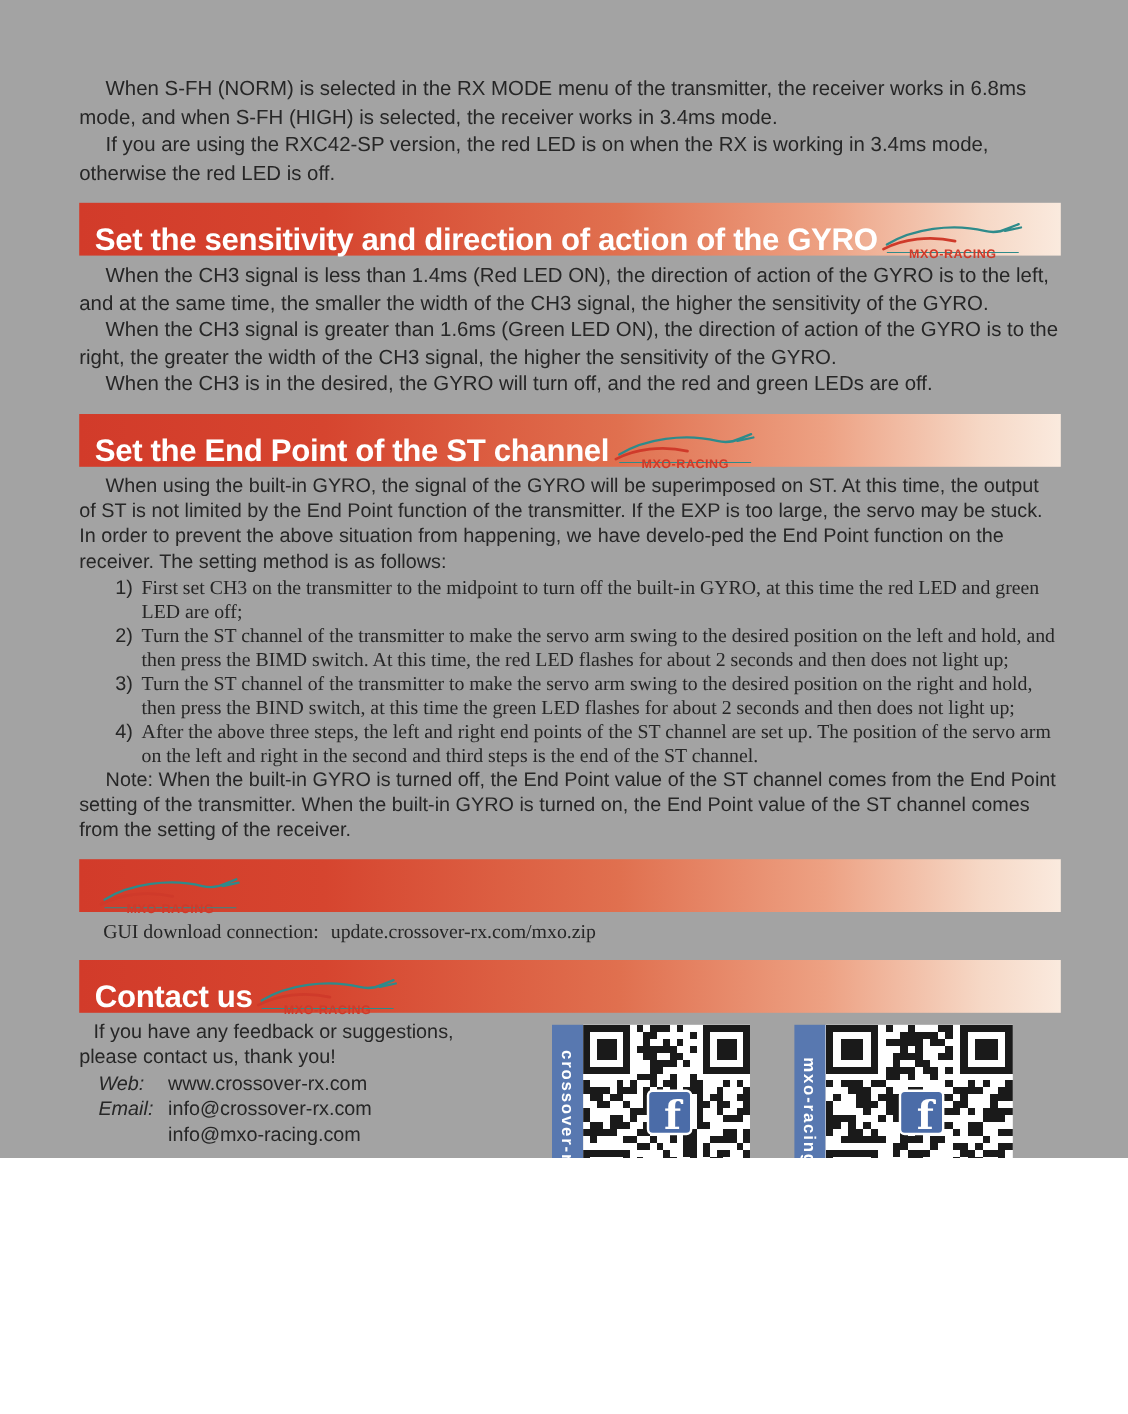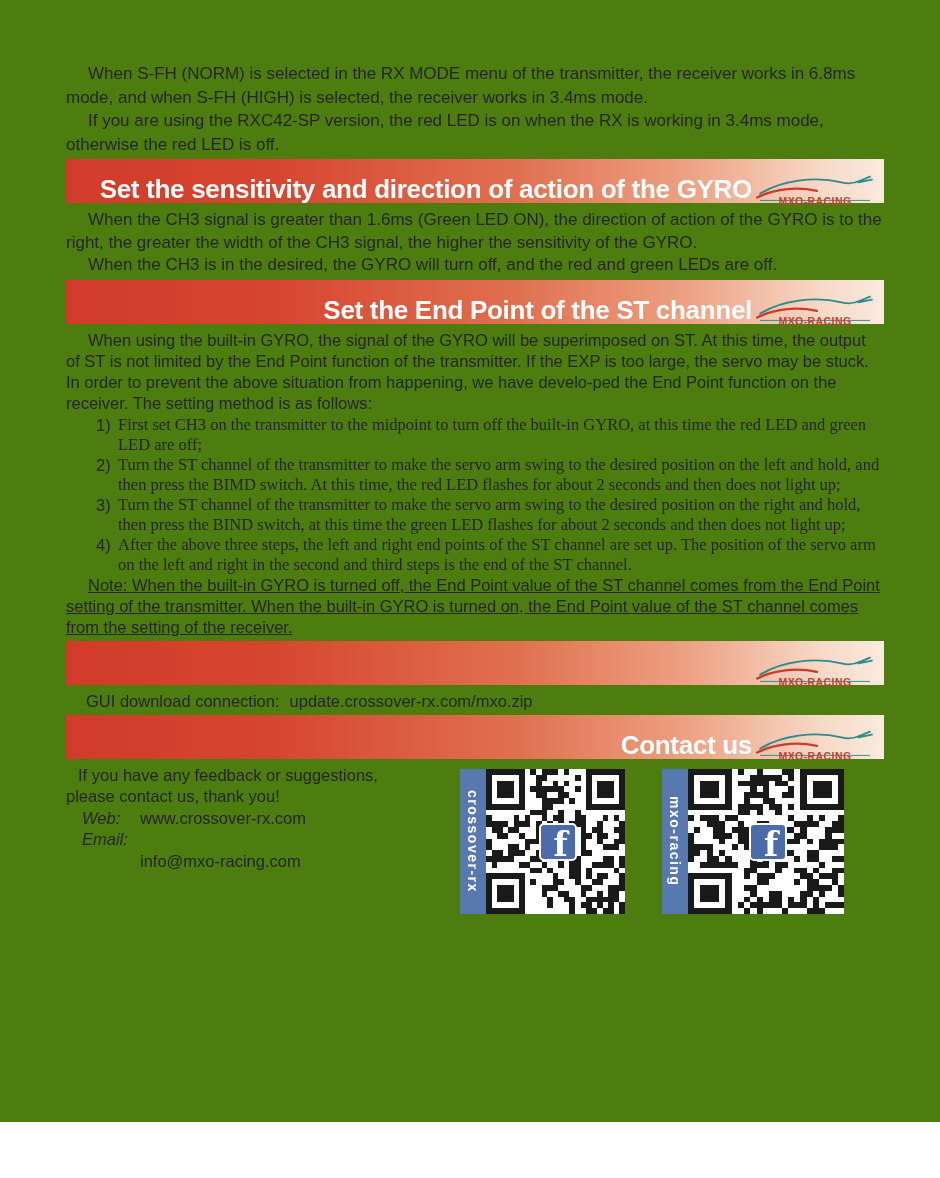--- a/index.html
+++ b/index.html
@@ -1,65 +1,65 @@
 <!DOCTYPE html>
 <html><head>
 <meta charset="utf-8">
 <style>
   html,body{margin:0;padding:0;background:#ffffff;}
   .page{
     position:relative;
-    width:940px;height:1122px;
-    background:#4d7c0f;
+    width:940px;height:965px;
+    background:#a3a3a3;
     font-family:"Liberation Sans", sans-serif;
     color:#262626;
     overflow:hidden;
   }
   .content{
     position:absolute;
     left:66px;top:0;
     width:818px;
   }
   .spacer-top{height:62px;}
 
   
   p.b{margin:0;text-indent:22px;}
   .s1{font-size:17px;line-height:23.5px;}
   .s1g{font-size:17px;line-height:22.5px;}
   .s2{font-size:16.5px;line-height:21px;}
 
   
   .bar{
     height:44px;
-    margin:3px 0 6px 0;
+    margin:13px 0 6px 0;
     display:flex;
     align-items:center;
-    justify-content:flex-end;
+    justify-content:flex-start;
     background:linear-gradient(90deg,#d23b2a 0%,#d6452f 25%,#e0704f 55%,#eda183 76%,#f6d8c6 92%,#faeade 100%);
     padding:17px 6px 0 13px;
     box-sizing:border-box;
   }
   .bar-title{
     color:#ffffff;
     font-size:26px;
     font-weight:bold;
     letter-spacing:-0.3px;
     white-space:nowrap;
   }
   .logo-svg{flex:none;}
 
   
   .list{margin:1px 0 0 0;}
   .li{display:flex;font-size:16.5px;line-height:20px;}
   .li-marker{flex:none;width:22px;margin-left:30px;}
   .li-text{flex:1;padding-right:4px;font-family:Liberation Serif, serif;}
-  .note{margin-top:1px;text-indent:18px;text-decoration:underline;}
-
-  
-  .dl-line{margin:0;font-size:16.5px;line-height:21px;text-indent:20px;}
+  .note{margin-top:1px;text-indent:18px;}
+
+  
+  .dl-line{margin:0;font-size:16.5px;line-height:21px;text-indent:20px;font-family:Liberation Serif, serif;}
   .dl-value{margin-left:10px;}
 
   
   .contact-wrap{position:relative;margin-top:1px;height:160px;}
   .contact-col{width:375px;font-size:16.5px;line-height:21.5px;}
   .c-line1{text-indent:12px;}
   .c-line2{text-indent:0;}
   .contact-row{display:flex;padding-left:16px;}
   .contact-label{flex:none;width:58px;font-style:italic;}
   .contact-value{flex:1;}
@@ -103,20 +103,21 @@
 
     <div class="bar">
       <span class="bar-title">Set the sensitivity and direction of action of the GYRO</span>
       <svg class="logo-svg" width="126" height="36" viewBox="0 0 132 38">
         <path d="M8 23 C 30 9, 66 4, 94 11 C 102 13, 108 12, 114 9 L 124 5 M112 11 L 126 8" fill="none" stroke="#2e8b8b" stroke-width="2" stroke-linecap="round"></path>
         <path d="M5 27 C 22 18, 46 15, 68 20" fill="none" stroke="#cf3a2a" stroke-width="2.4" stroke-linecap="round"></path>
         <line x1="8" y1="30" x2="124" y2="30" stroke="#2e8b8b" stroke-width="1"></line>
         <text x="66" y="35" text-anchor="middle" font-family="Liberation Sans, sans-serif" font-size="11" font-weight="bold" fill="#cf3a2a" letter-spacing="0.5">MXO-RACING</text>
       </svg>
     </div>
+    <p class="b s1g">When the CH3 signal is less than 1.4ms (Red LED ON), the direction of action of the GYRO is to the left, and at the same time, the smaller the width of the CH3 signal, the higher the sensitivity of the GYRO.</p>
     <p class="b s1g">When the CH3 signal is greater than 1.6ms (Green LED ON), the direction of action of the GYRO is to the right, the greater the width of the CH3 signal, the higher the sensitivity of the GYRO.</p>
     <p class="b s1g">When the CH3 is in the desired, the  GYRO will turn off, and the red and green LEDs are off.</p>
 
     <div class="bar">
       <span class="bar-title">Set the End Point of the ST channel</span>
       <svg class="logo-svg" width="126" height="36" viewBox="0 0 132 38">
         <path d="M8 23 C 30 9, 66 4, 94 11 C 102 13, 108 12, 114 9 L 124 5 M112 11 L 126 8" fill="none" stroke="#2e8b8b" stroke-width="2" stroke-linecap="round"></path>
         <path d="M5 27 C 22 18, 46 15, 68 20" fill="none" stroke="#cf3a2a" stroke-width="2.4" stroke-linecap="round"></path>
         <line x1="8" y1="30" x2="124" y2="30" stroke="#2e8b8b" stroke-width="1"></line>
         <text x="66" y="35" text-anchor="middle" font-family="Liberation Sans, sans-serif" font-size="11" font-weight="bold" fill="#cf3a2a" letter-spacing="0.5">MXO-RACING</text>
@@ -168,20 +169,21 @@
     <div class="contact-wrap">
       <div class="contact-col">
         <div class="c-line1">If you have any feedback or suggestions,</div>
         <div class="c-line2">please contact us, thank you!</div>
         <div class="contact-row">
           <span class="contact-label">Web:</span>
           <span class="contact-value">www.crossover-rx.com</span>
         </div>
         <div class="contact-row">
           <span class="contact-label">Email:</span>
+          <span class="contact-value">info@crossover-rx.com</span>
         </div>
         <div class="contact-row">
           <span class="contact-label"></span>
           <span class="contact-value">info@mxo-racing.com</span>
         </div>
       </div>
 
       <div class="qr-block qr-a">
         <div class="qr-strip">crossover-rx</div>
         <div class="qr-box qr-grid">

